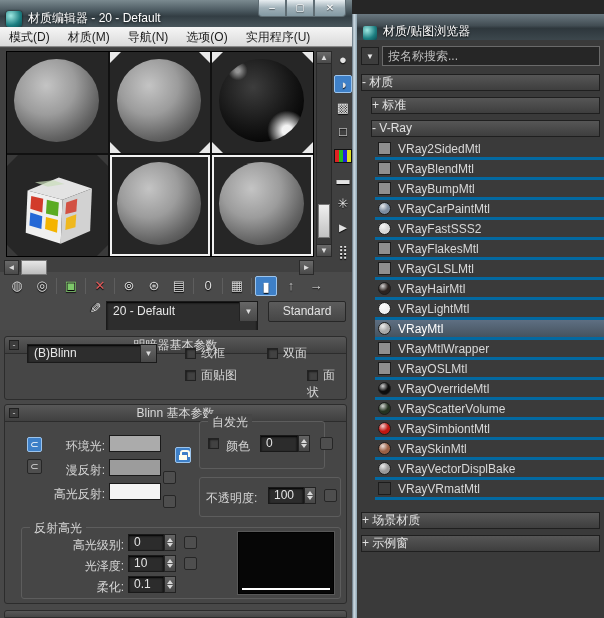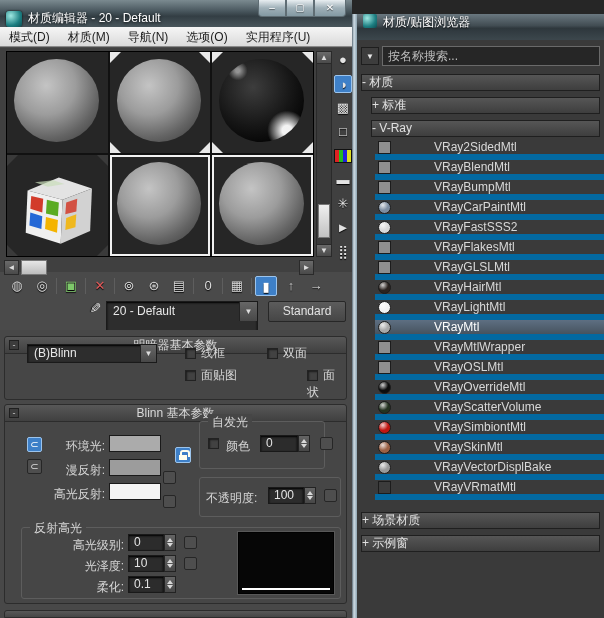--- a/index.html
+++ b/index.html
@@ -130,34 +130,34 @@
   .stubroll{position:absolute;left:4px;top:280px;width:343px;height:8px;
     background:linear-gradient(#585858,#464646);border:1px solid #2c2c2c;border-radius:3px 3px 0 0;}
 
   
   .browser{position:absolute;left:352px;top:0;width:252px;height:618px;background:#262626;}
   .aerostrip{position:absolute;left:0;top:14px;width:5px;height:604px;
     background:linear-gradient(90deg,#5a6a74,#cfdde6 40%,#8fa5b2);}
   .bpanel{position:absolute;left:5px;top:14px;width:247px;height:604px;background:#3a3a3a;}
   .btitle{position:absolute;left:0;top:0;width:247px;height:26px;
     background:linear-gradient(#6a7880 0%,#414c52 45%,#2e373c 55%,#3c474d 100%);
-    display:flex;align-items:flex-start;color:#fff;text-shadow:0 1px 2px #000;}
+    display:flex;align-items:flex-end;color:#fff;text-shadow:0 1px 2px #000;}
   .blogo{width:14px;height:14px;margin:0 6px;border-radius:2px;
     background:radial-gradient(circle at 30% 30%,#9fe8e2,#1d7f82 60%,#0d4a50);flex:0 0 auto;}
   .searchrow{position:absolute;left:4px;top:32px;width:239px;height:20px;}
   .searchdrop{position:absolute;left:0;top:1px;width:18px;height:18px;background:#3d3d3d;
     border:1px solid #1e1e1e;color:#e8e8e8;font-size:8px;line-height:17px;text-align:center;}
   .searchinput{position:absolute;left:21px;top:0;width:218px;height:20px;background:#262626;
     border:1px solid #6a6a6a;color:#cfcfcf;padding:0 5px;font-size:12px;
     font-family:"Liberation Sans","DejaVu Sans",sans-serif;}
   .searchinput::placeholder{color:#bdbdbd;opacity:1;}
   .secbar{position:absolute;height:17px;background:linear-gradient(#565656,#3e3e3e);
     border:1px solid #1f1f1f;color:#e0e0e0;line-height:15px;}
   .list{position:absolute;left:18px;top:126px;width:229px;}
-  .brow{height:20px;display:flex;align-items:center;border-bottom:6px solid #0369a1;background:#3a3a3a;gap:36px;}
+  .brow{height:20px;display:flex;align-items:center;border-bottom:3px solid #0369a1;background:#3a3a3a;}
   .brow.selected{background:linear-gradient(#5e6f82,#46535f);}
   .brow.selected .blabel{color:#fff;}
   .mi{width:13px;height:13px;margin:0 7px 0 3px;border:1px solid #1c1c1c;flex:0 0 auto;}
   .mi[data-icon="sphere"]{border-radius:50%;
     background-image:radial-gradient(circle at 35% 28%,rgba(255,255,255,.8),rgba(255,255,255,0) 50%);}
   .blabel{color:#d8d8d8;white-space:nowrap;}
 </style>
 </head>
 <body>
 

